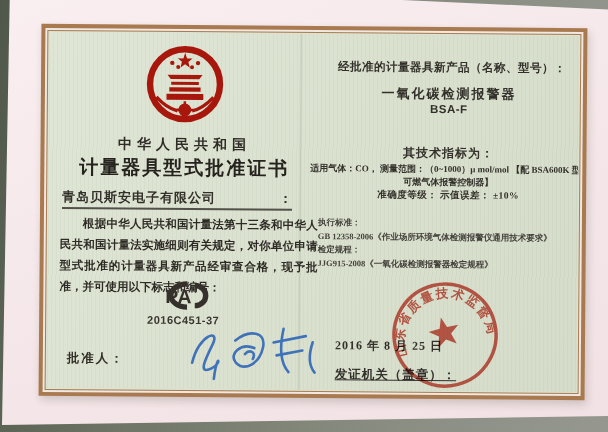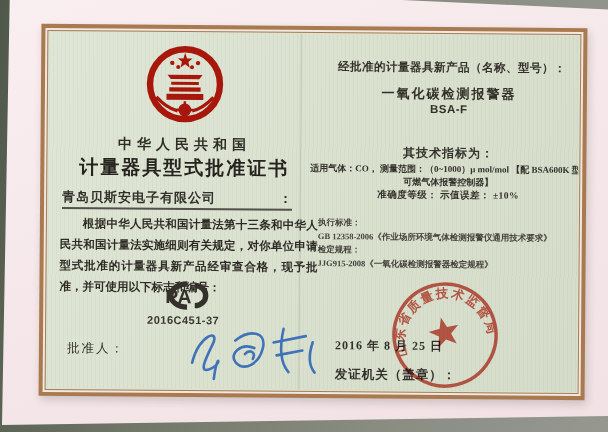--- a/index.html
+++ b/index.html
@@ -34,36 +34,36 @@
   .title{left:0;top:122px;width:272px;font-size:19px;font-weight:bold;letter-spacing:2px;color:#26231f;}
   .company-row{left:14px;top:156px;width:230px;display:flex;justify-content:space-between;
                align-items:flex-end;border-bottom:2px solid #51504a;padding-bottom:1px;}
   .company{font-size:13px;font-weight:bold;letter-spacing:1px;}
   .company-colon{font-size:13px;font-weight:bold;}
   .body-par{left:12px;top:181px;width:258px;font-size:11.5px;line-height:1.82;
             text-align:justify;text-indent:2em;font-weight:600;color:#2e2b26;}
   .cpa{left:92px;top:247px;width:80px;height:31px;}
   .approval-no{left:0;top:281px;width:272px;font-family:"Liberation Sans",sans-serif;
                font-size:11px;font-weight:bold;letter-spacing:.5px;color:#3a3733;}
-  .approver{left:20px;top:308px;font-size:12.5px;font-weight:normal;letter-spacing:2px;}
+  .approver{left:20px;top:318px;font-size:12.5px;font-weight:bold;letter-spacing:2px;}
   .signature{left:138px;top:284px;width:142px;height:76px;z-index:5;}
 
   
   .prod-head{left:289px;top:25px;width:250px;font-size:11.5px;font-weight:bold;letter-spacing:.5px;}
   .prod-name{left:272px;top:50px;width:256px;font-size:13px;letter-spacing:2px;font-weight:600;}
   .prod-model{left:272px;top:68px;width:256px;font-family:"Liberation Sans",sans-serif;
               font-size:11.5px;font-weight:600;letter-spacing:.5px;}
   .specs-head{left:272px;top:110px;width:256px;font-size:12px;font-weight:bold;letter-spacing:1px;}
   .spec1{left:262px;top:128px;width:272px;font-size:9px;white-space:nowrap;font-weight:600;}
   .spec2{left:272px;top:141px;width:256px;font-size:9px;font-weight:600;}
   .spec3{left:272px;top:154px;width:256px;font-size:9.5px;font-weight:600;letter-spacing:.5px;}
   .standards{left:270px;top:182px;width:262px;font-size:8.5px;line-height:1.6;
              color:#45423c;font-weight:600;white-space:nowrap;}
   .issue-row{left:288px;top:303px;display:flex;gap:6px;align-items:baseline;z-index:2;}
-  .issuer-row{left:288px;top:330px;z-index:2;}
+  .issuer-row{left:288px;top:330px;z-index:2;text-decoration:underline;}
   .lbl{font-size:12.5px;font-weight:bold;letter-spacing:1px;}
   .date-val{font-size:12px;font-weight:bold;letter-spacing:1px;}
   .stamp{left:338px;top:240px;width:120px;height:120px;z-index:6;opacity:.88;
          mix-blend-mode:multiply;transform:rotate(-14deg);}
 </style>
 </head>
 <body>
 
 <div class="photo">
   <div class="paper"></div>

